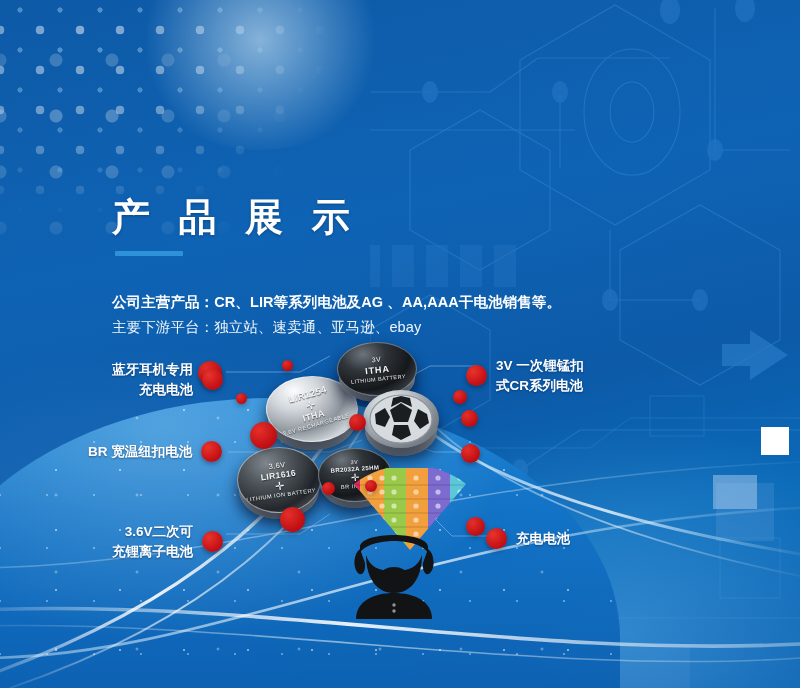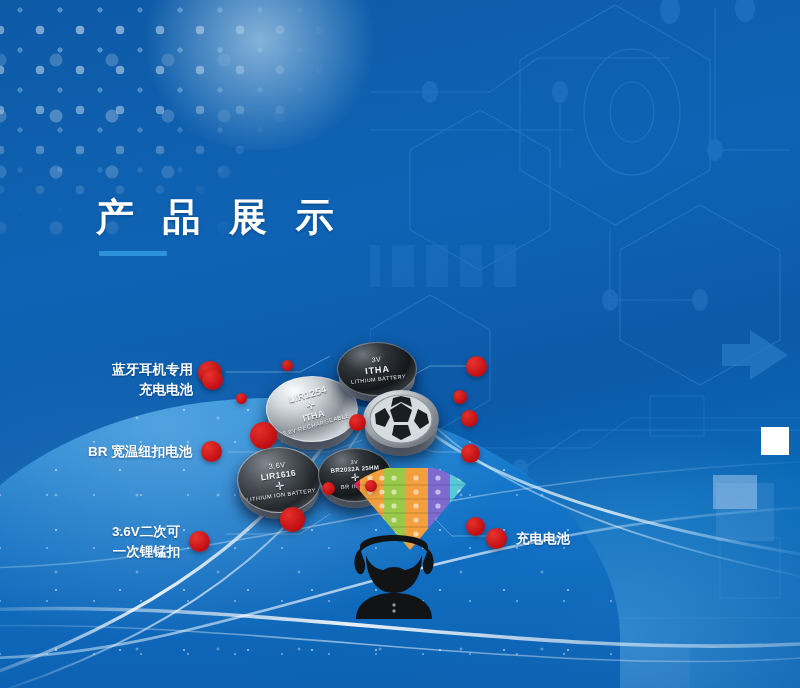--- a/index.html
+++ b/index.html
@@ -61,21 +61,21 @@
   }
 
   
   .tech { position:absolute; right:0; top:0; width:430px; height:520px; opacity:.55; }
   .tech2 { position:absolute; right:0; bottom:0; width:330px; height:300px; opacity:.35; }
 
   
   .ribbons { position:absolute; left:0; bottom:0; width:800px; height:330px; }
 
   
-  .headline { position:absolute; left:96px; top:198px;text-align:right; }
+  .headline { position:absolute; left:112px; top:198px;text-align:right; }
   .title-cn {
     font-size:38px; font-weight:700; color:#ffffff; letter-spacing:9px;
     line-height:1.05; text-shadow:0 1px 3px rgba(0,20,50,.35);
   }
   .accent-bar { width:68px; height:5px; background:#2e92d8; margin:13px 0 6px 3px; border-radius:1px; }
   .title-en { font-size:16.5px; color:#e8f3fb; letter-spacing:.2px; font-weight:400; }
 
   .desc { position:absolute; left:112px; top:291px; width:560px; }
   .desc-1 { font-size:14.5px; font-weight:700; color:#ffffff; letter-spacing:.1px; line-height:1.55; white-space:nowrap; }
   .desc-2 { font-size:14.5px; font-weight:400; color:#eef6fc; letter-spacing:.1px; line-height:1.6; margin-top:3px; white-space:nowrap; }
@@ -235,20 +235,22 @@
     <div class="wsquare" style="left:761px; top:427px; width:28px; height:28px;"></div>
     <div class="bsquare" style="left:713px; top:475px; width:44px; height:34px;"></div>
   </div>
 
   <div class="headline">
     <div class="title-cn">产 品 展 示</div>
     <div class="accent-bar"></div>
   </div>
 
   <div class="desc">
+    <div class="desc-1">公司主营产品：CR、LIR等系列电池及AG 、AA,AAA干电池销售等。</div>
+    <div class="desc-2">主要下游平台：独立站、速卖通、亚马逊、ebay</div>
   </div>
 
   <svg class="leads" viewBox="0 0 800 688">
     <g fill="none" stroke="#9dc6ea" stroke-width=".8" opacity=".65">
       <path d="M226 372 L300 372 L330 356"></path>
       <path d="M228 452 L330 452 L362 440"></path>
       <path d="M226 534 L300 534 L330 514"></path>
       <path d="M478 366 L430 366 L404 380"></path>
       <path d="M478 452 L434 452 L412 444"></path>
       <path d="M488 536 L452 536 L436 520"></path>
@@ -433,26 +435,28 @@
   </div>
 
   <div class="callout left" style="left:112px; top:360px;">
     <div class="txt">蓝牙耳机专用
 充电电池</div>
     <div class="bullet"></div>
   </div>
 
   <div class="callout left" style="left:112px; top:522px;">
     <div class="txt">3.6V二次可
-一次锂锰扣</div>
+充锂离子电池</div>
     <div class="bullet"></div>
   </div>
 
   <div class="callout right" style="left:466px; top:356px;">
     <div class="bullet"></div>
+    <div class="txt">3V 一次锂锰扣
+式CR系列电池</div>
   </div>
 
 
   <div class="callout right" style="left:486px; top:528px;">
     <div class="bullet"></div>
     <div class="txt">充电电池</div>
   </div>
 
 </div>
 

